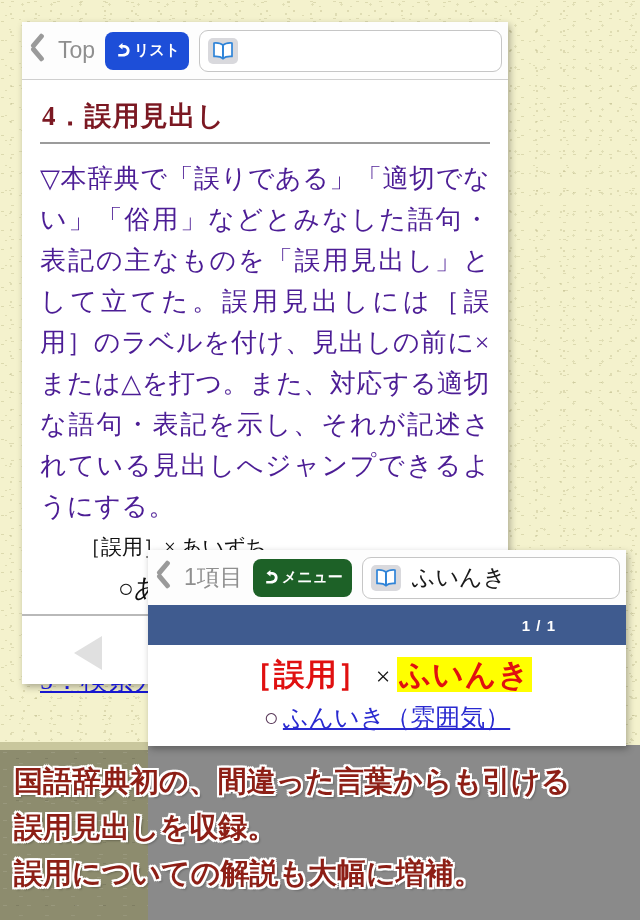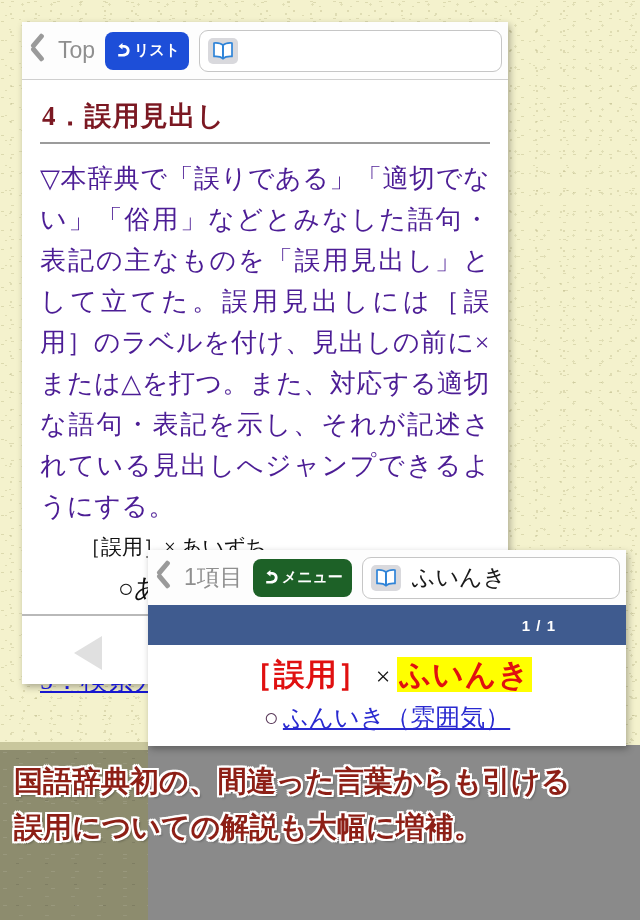--- a/index.html
+++ b/index.html
@@ -268,14 +268,15 @@
       <span>［誤用］</span><span class="entry-x">×</span><span class="entry-hl">ふいんき</span>
     </div>
     <div class="entry-line2">
       <span class="entry-circle">○</span><a class="entry-link">ふんいき（雰囲気）</a>
     </div>
   </div>
 </div>
 
 <div id="caption">
   <div class="cap-line">国語辞典初の、間違った言葉からも引ける</div>
+  <div class="cap-line">誤用見出しを収録。</div>
   <div class="cap-line">誤用についての解説も大幅に増補。</div>
 </div>
 
 </body></html>

